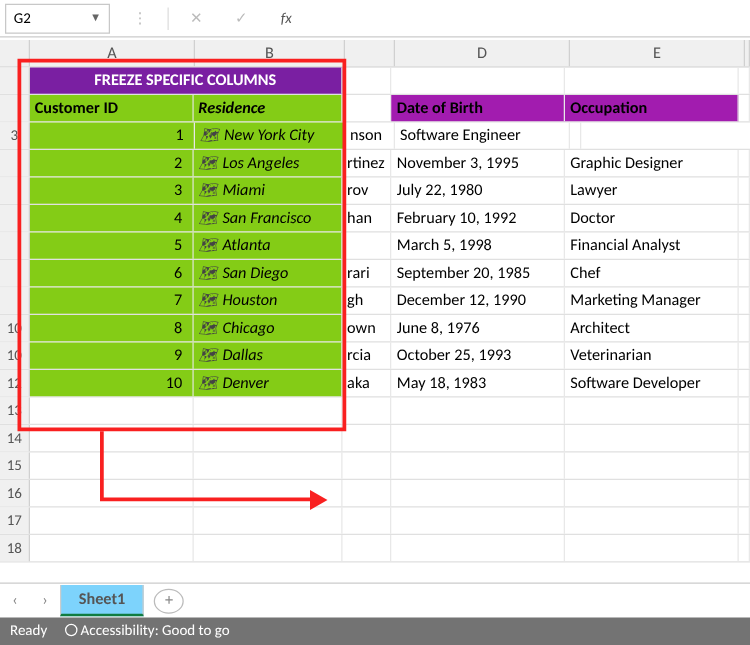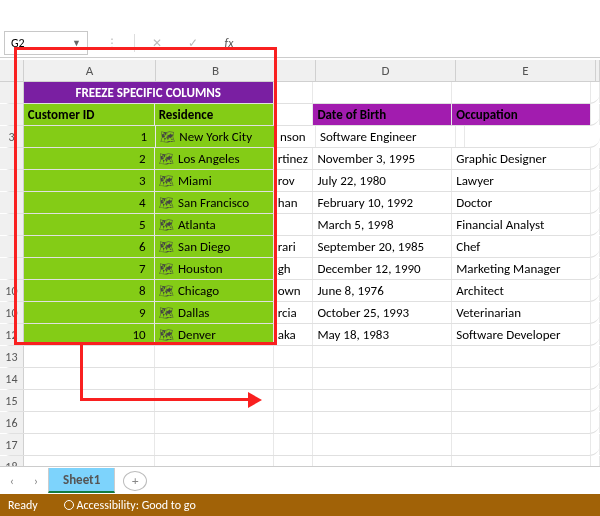--- a/index.html
+++ b/index.html
@@ -1,21 +1,21 @@
 <!DOCTYPE html>
 <html><head>
 <meta charset="utf-8">
 <style>
   * { box-sizing: border-box; margin: 0; padding: 0; font-family: Calibri, Arial, sans-serif; }
   html, body { width: 600px; height: 516px; overflow: hidden; background: #fff; }
 
   
   .formula-row {
     height: 30px; display: flex; align-items: center;
-    border-bottom: 1px solid #ccc; background: #fff; padding: 0 4px; margin-top: 28px;
+    border-bottom: 1px solid #ccc; background: #fff; padding: 0 4px;
   }
   .namebox {
     width: 84px; height: 24px; display: flex; align-items: center;
     border: 1px solid #c8c8c8; background: #fff; font-size: 12px; padding: 0 6px;
     justify-content: space-between;
   }
   .namebox .dd { font-size: 9px; color: #666; }
   .fx-group { display: flex; align-items: center; margin-left: 10px; gap: 8px; }
   .fx-btn { width: 28px; height: 24px; display: flex; align-items: center; justify-content: center;
     font-size: 12px; color: #bbb; border: 1px solid transparent; }
@@ -30,27 +30,27 @@
   .col-h {
     background: #f0f0f0; border-right: 1px solid #d0d0d0;
     display: flex; align-items: center; justify-content: center;
     font-size: 13px; color: #555;
   }
   .colA { width: 132px; } .colB { width: 120px; } .colC { width: 40px; }
   .colD { width: 140px; } .colE { width: 140px; } .colF { width: 4px; }
 
   
   .grid { display: block; }
-  .row { display: flex; height: 22px; border-bottom: 1px solid #e0e0e0; border-radius: 11px; }
+  .row { display: flex; height: 22px; border-bottom: 1px solid #e0e0e0; }
   .row-h { width: 24px; background: #f0f0f0; border-right: 1px solid #d0d0d0;
     display: flex; align-items: center; justify-content: center;
     font-size: 12px; color: #555; }
   .cell { border-right: 1px solid #e8e8e8; display: flex; align-items: center;
     font-size: 13px; padding: 0 4px; overflow: hidden; white-space: nowrap; }
-  .cA { width: 132px; } .cB { width: 120px; } .cC { width: 40px; }
+  .cA { width: 132px; } .cB { width: 120px; font-style: italic; } .cC { width: 40px; }
   .cD { width: 140px; } .cE { width: 140px; } .cF { width: 4px; }
 
   
   .title-cell {
     width: 252px; background: #7a1fa2; color: #fff; font-weight: bold;
     display: flex; align-items: center; justify-content: center; font-size: 13px;
   }
 
   
   .hl .cA, .hl .cB { background: #84cc16; }
@@ -82,22 +82,22 @@
   }
   .tab-nav { width: 24px; text-align: center; color: #888; }
   .sheet-tab { padding: 4px 14px; border: 1px solid #ccc; border-top: none;
     border-bottom: 2px solid #107c41; background: #7dd3fc; font-weight: bold; }
   .new-tab { width: 24px; height: 20px; border: 1px solid #bbb; border-radius: 50%;
     display: flex; align-items: center; justify-content: center; margin-left: 8px; font-size: 13px; color: #888;}
 
   
   .status-bar {
     position: absolute; left: 0; right: 0; bottom: 0; height: 22px;
-    background: #a16207; color: #fff; display: flex; align-items: center;
-    font-size: 12px; padding: 0 8px; gap: 26px;
+    background: #737373; color: #fff; display: flex; align-items: center;
+    font-size: 12px; padding: 0 8px; gap: 14px;
   }
   .person { display:inline-block; width:10px; height:10px; border:1.5px solid #fff; border-radius:50%; position:relative; top:1px;}
 </style>
 </head>
 <body>
 
 <div class="formula-row">
   <div class="namebox">
     <span>G2</span>
     <span class="dd">▼</span>

